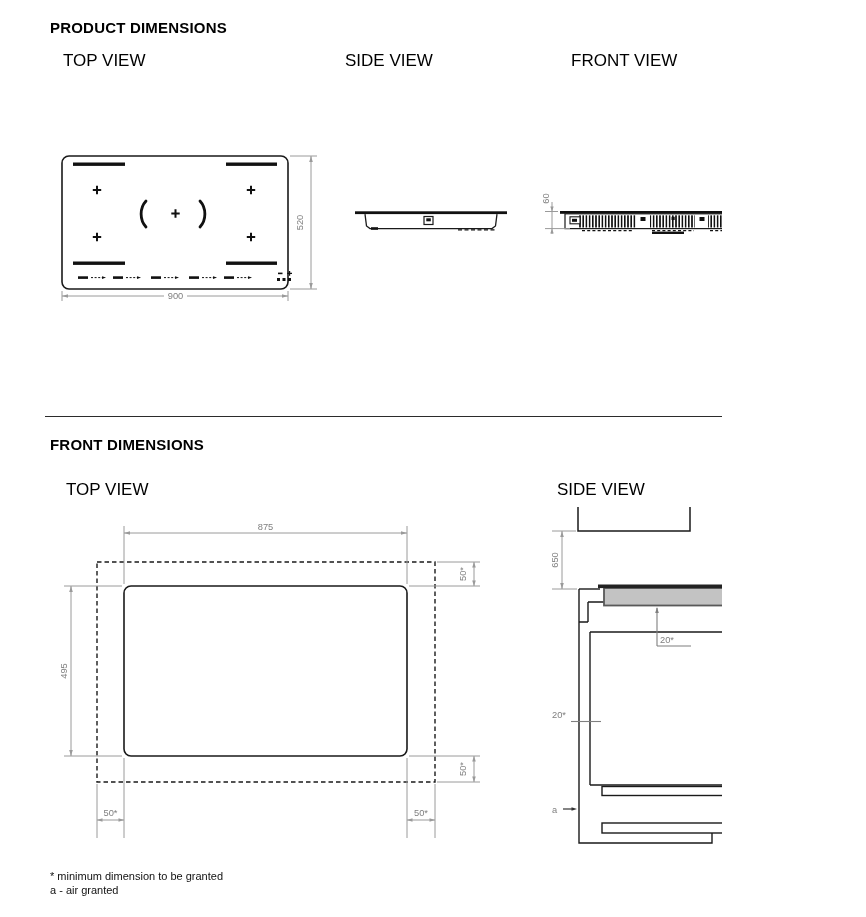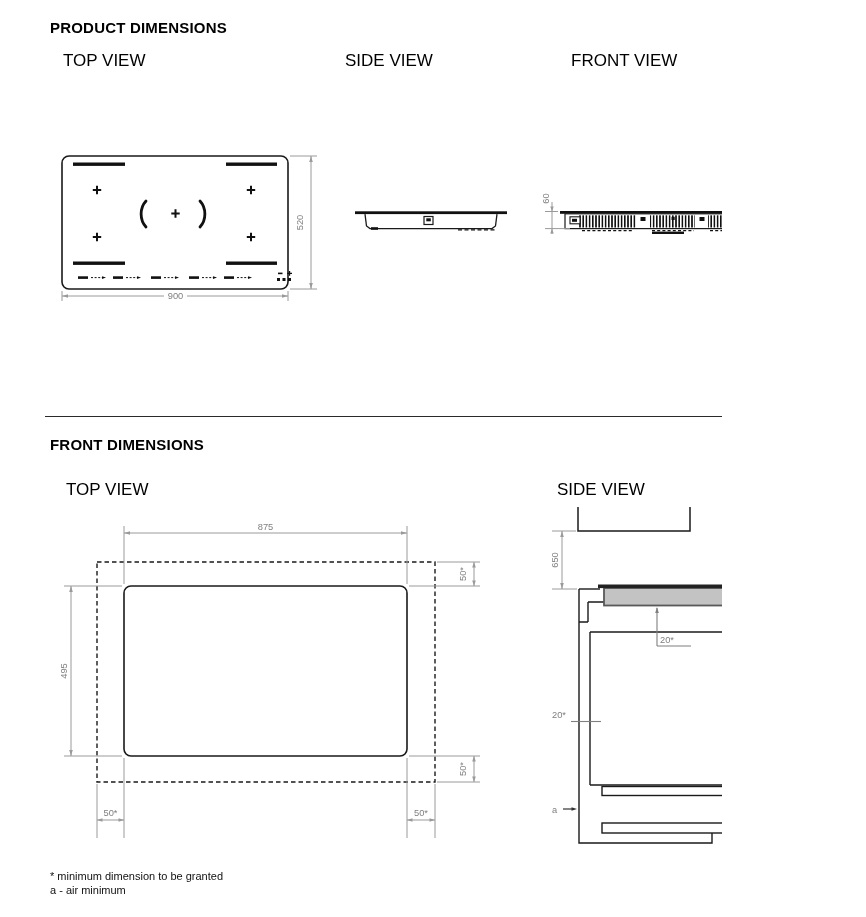--- a/index.html
+++ b/index.html
@@ -259,16 +259,16 @@
     </g>
     <g>
       <text class="dimt" x="552" y="812.5" fill="#555">a</text>
       <line x1="563" y1="809" x2="573" y2="809" stroke="#333" stroke-width="1.2"></line>
       <polygon points="577,809 571.5,807.2 571.5,810.8" fill="#333"></polygon>
     </g>
   </svg>
 
   <div class="abs footnote" style="left:50px;top:869px">
     <div>* minimum dimension to be granted</div>
-    <div>a - air minimum</div>
+    <div>a - air granted</div>
   </div>
 
 </div>
 
 </body></html>

